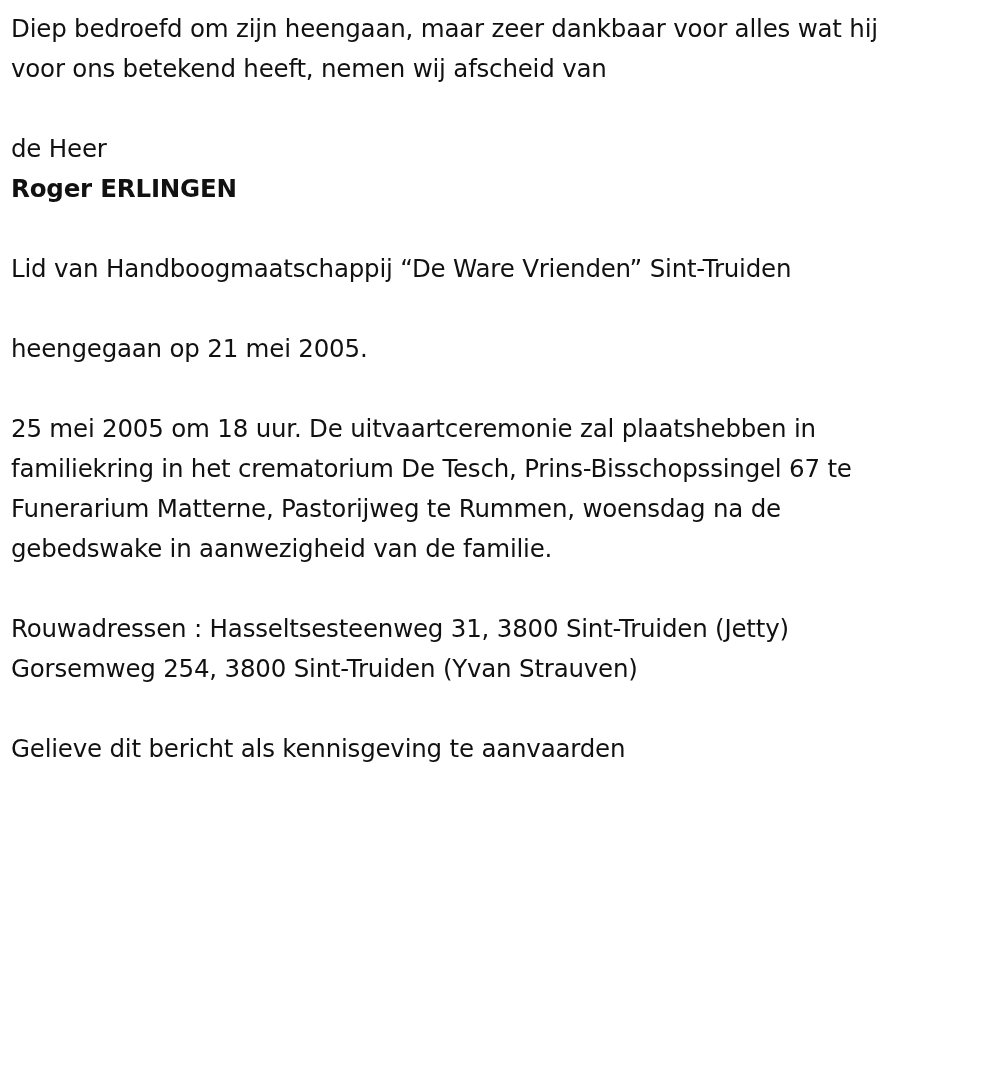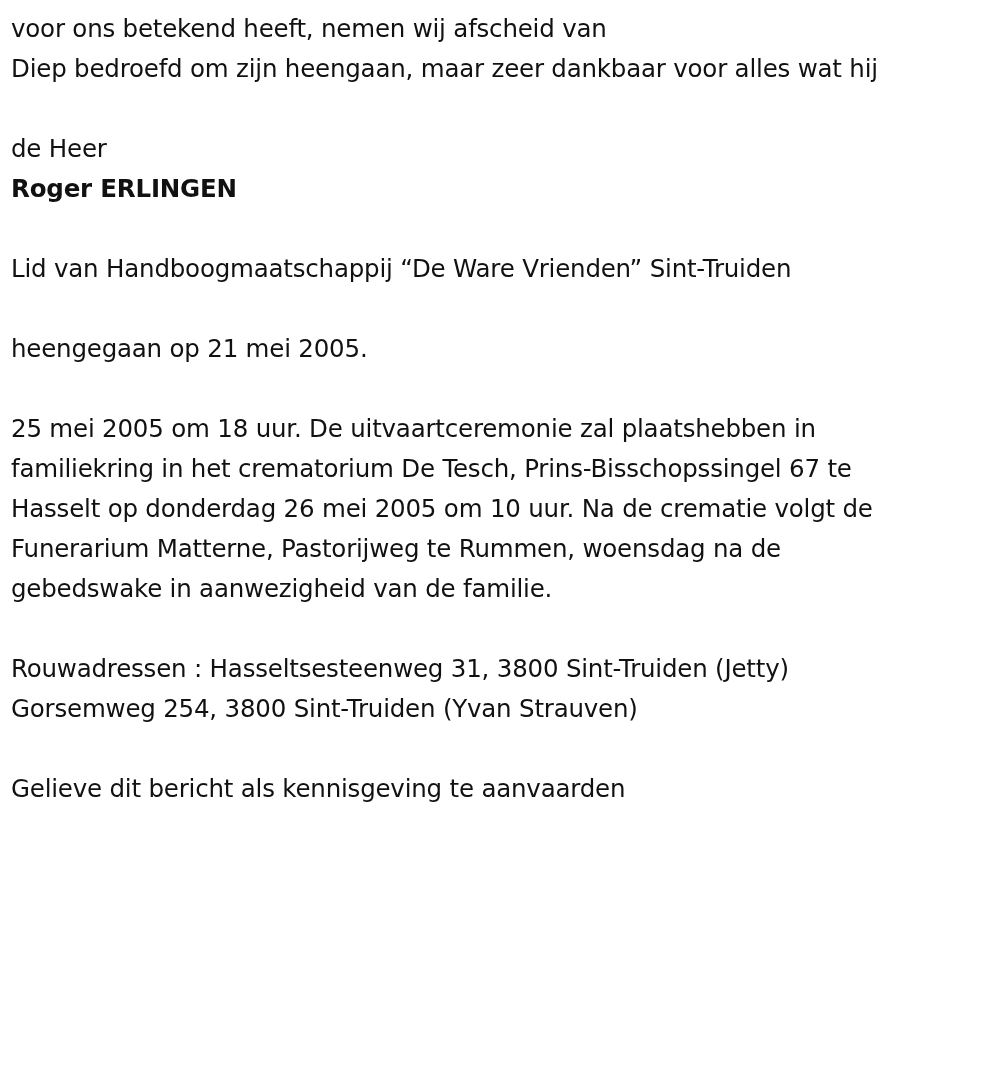--- a/index.html
+++ b/index.html
@@ -33,22 +33,22 @@
     }
     .name {
       font-weight: bold;
     }
   </style>
 </head>
 <body>
 
 <div class="doc">
   <div>
+    <span class="line">Diep bedroefd om zijn heengaan, maar zeer dankbaar voor alles wat hij</span>
     <span class="line">voor ons betekend heeft, nemen wij afscheid van</span>
-    <span class="line">Diep bedroefd om zijn heengaan, maar zeer dankbaar voor alles wat hij</span>
   </div>
 
   <span class="blank"></span>
 
   <span class="line">de Heer</span>
   <span class="line name">Roger ERLINGEN</span>
 
 
   <span class="blank"></span>
 
@@ -58,21 +58,20 @@
 
   <div>
     <span class="line">heengegaan op 21 mei 2005.</span>
   </div>
 
   <span class="blank"></span>
 
   <div>
     <span class="line">25 mei 2005 om 18 uur. De uitvaartceremonie zal plaatshebben in</span>
     <span class="line">familiekring in het crematorium De Tesch, Prins-Bisschopssingel 67 te</span>
-    <span class="line">Hasselt op donderdag 26 mei 2005 om 10 uur. Na de crematie volgt de</span>
     <span class="line">Funerarium Matterne, Pastorijweg te Rummen, woensdag na de</span>
     <span class="line">gebedswake in aanwezigheid van de familie.</span>
   </div>
 
   <span class="blank"></span>
 
   <div>
     <span class="line">Rouwadressen : Hasseltsesteenweg 31, 3800 Sint-Truiden (Jetty)</span>
     <span class="line">Gorsemweg 254, 3800 Sint-Truiden (Yvan Strauven)</span>
   </div>

